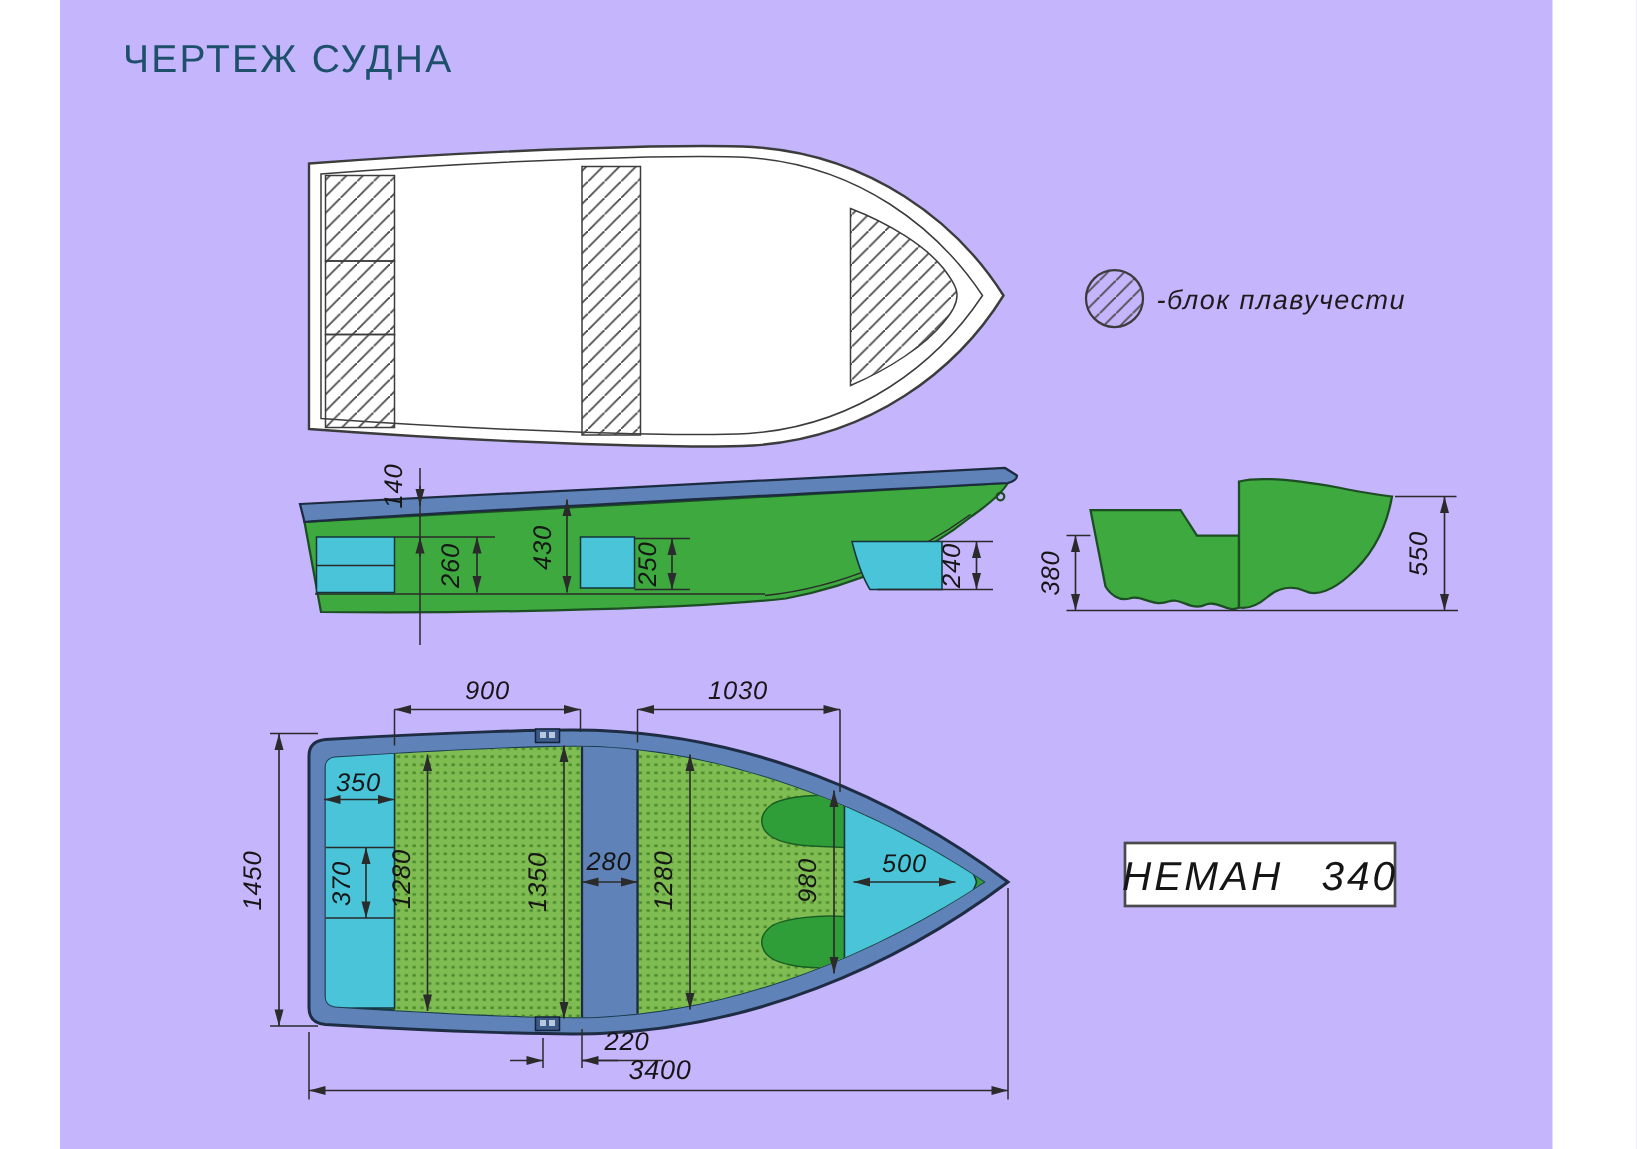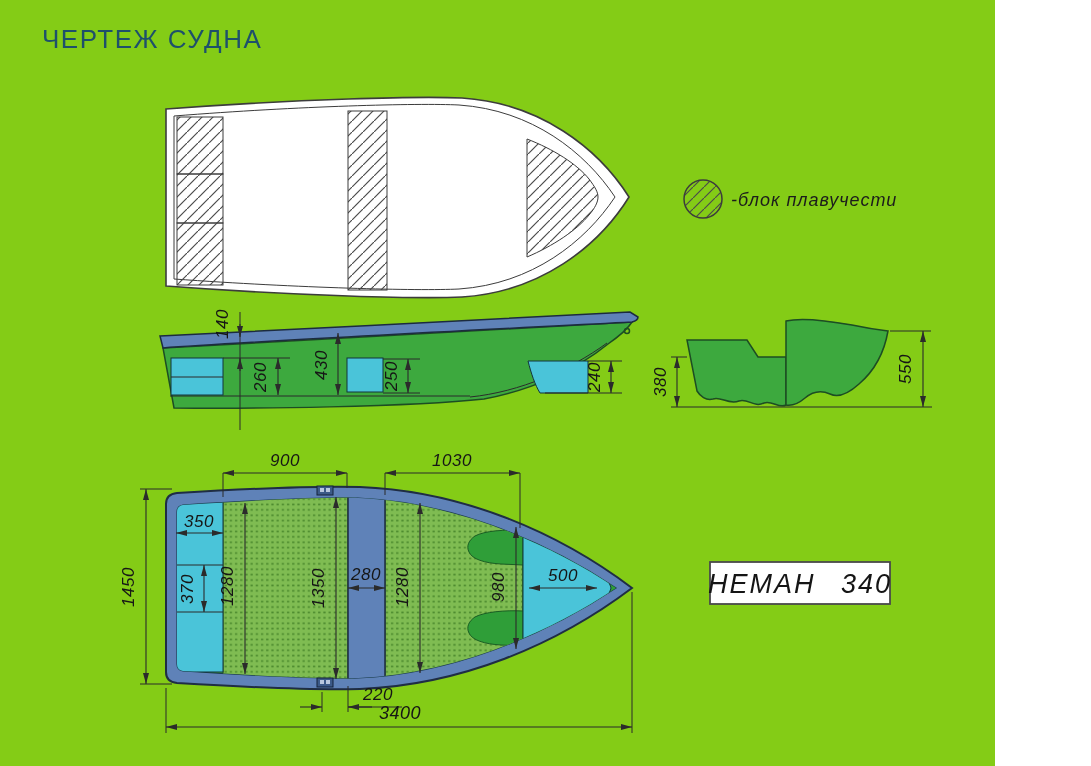--- a/index.html
+++ b/index.html
@@ -1,17 +1,17 @@
 <!DOCTYPE html>
 <html><head>
 <meta charset="utf-8">
 <style>
   html,body{margin:0;padding:0;background:#ffffff;}
-  .stage{position:relative;width:995px;height:766px;background:#84cc16;overflow:hidden;
-         font-family:"Liberation Sans",sans-serif;}
+  .stage{position:relative;width:995px;height:766px;background:#c4b5fd;overflow:hidden;
+         font-family:"Liberation Sans",sans-serif;margin-left:40px;}
   .page-title{position:absolute;left:42px;top:24px;font-size:26px;font-weight:500;
               letter-spacing:1.5px;color:#1e506b;}
   svg{position:absolute;left:0;top:0;}
   .dim{font:italic 17px "Liberation Sans",sans-serif;fill:#161616;letter-spacing:0.5px;}
   .dim-big{font:italic 18px "Liberation Sans",sans-serif;fill:#161616;letter-spacing:0.5px;}
   .legend-text{font:italic 18px "Liberation Sans",sans-serif;fill:#1c1c1c;letter-spacing:1px;}
   .plate-text{font:italic 27px "Liberation Sans",sans-serif;fill:#151515;
               letter-spacing:2px;word-spacing:16px;}
   .thin{stroke:#2b2b2b;stroke-width:1;fill:none;}
   .dimline{stroke:#2b2b2b;stroke-width:1.1;fill:none;}

